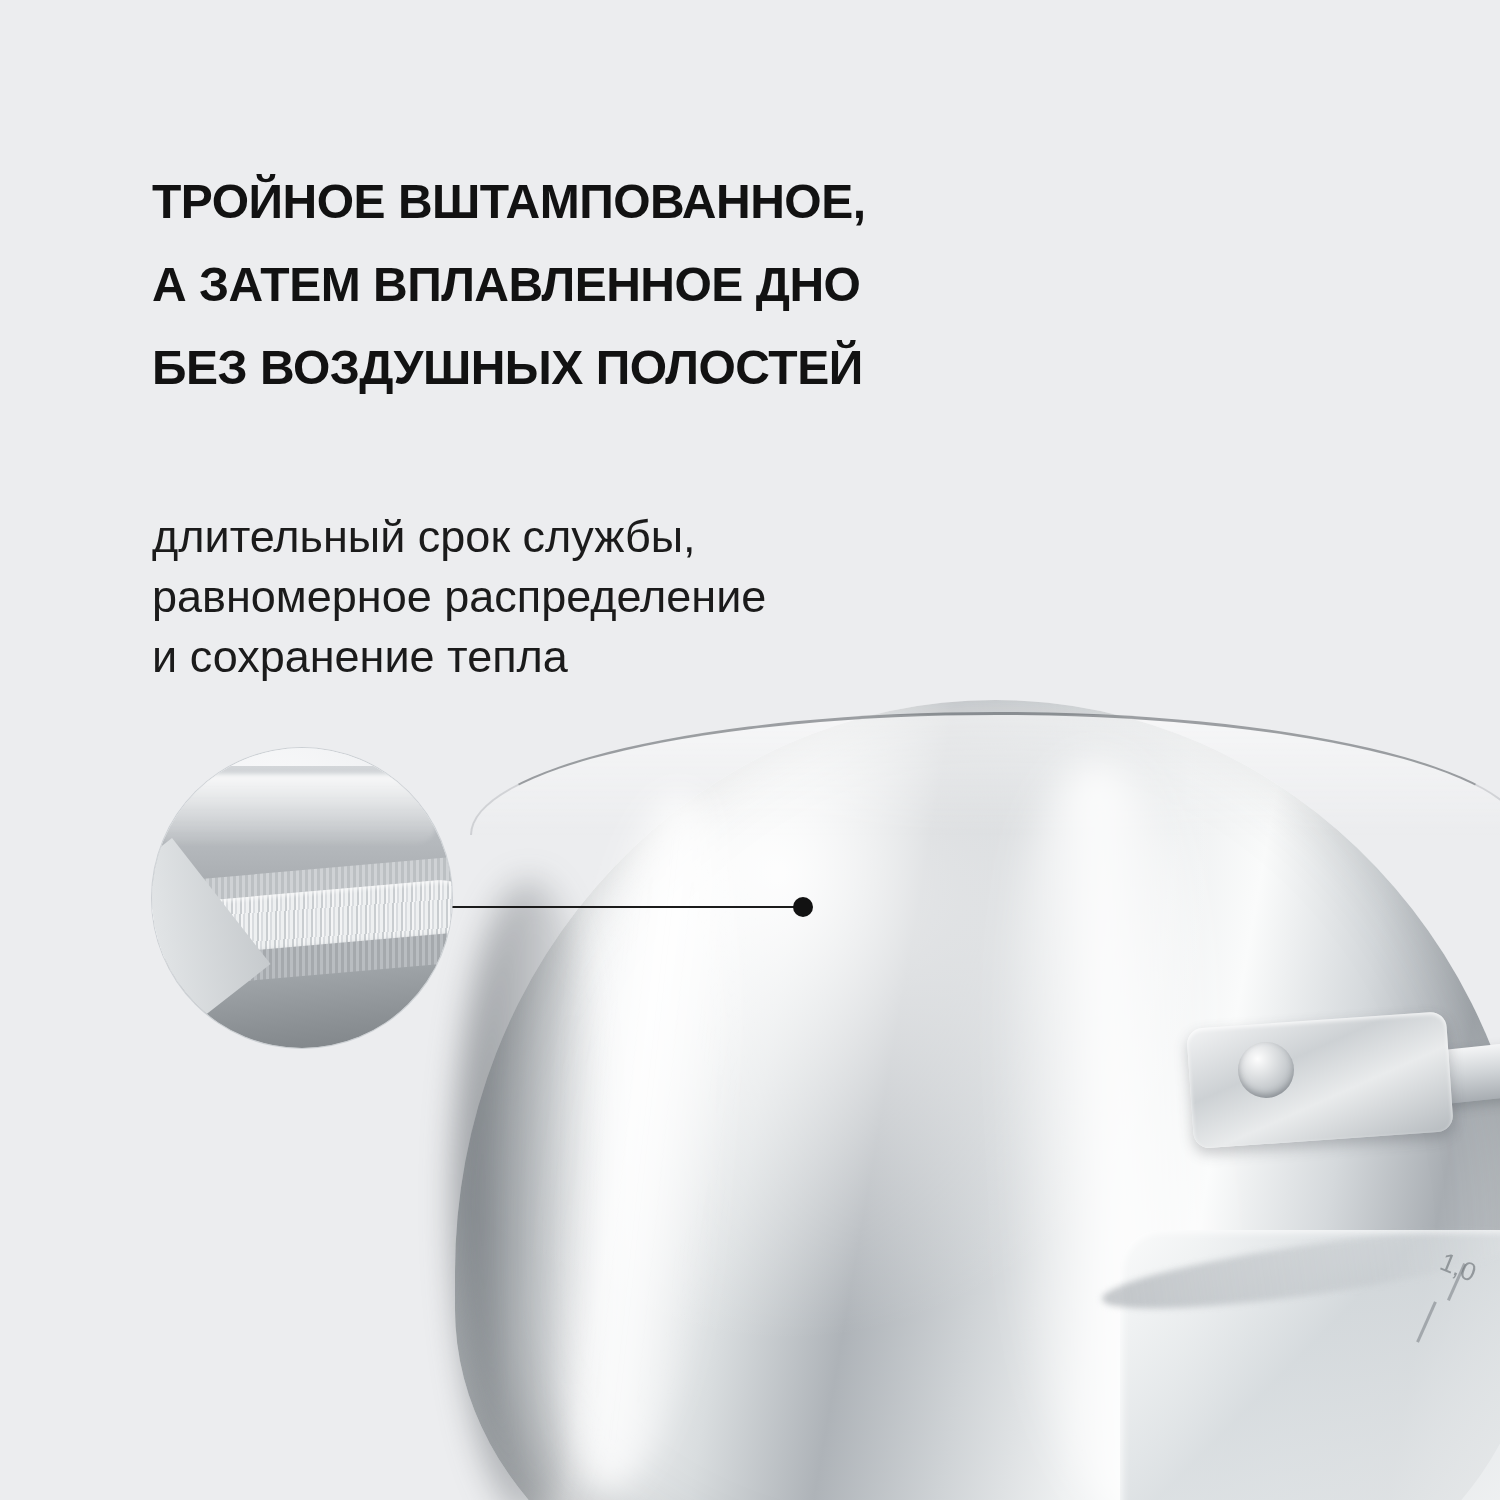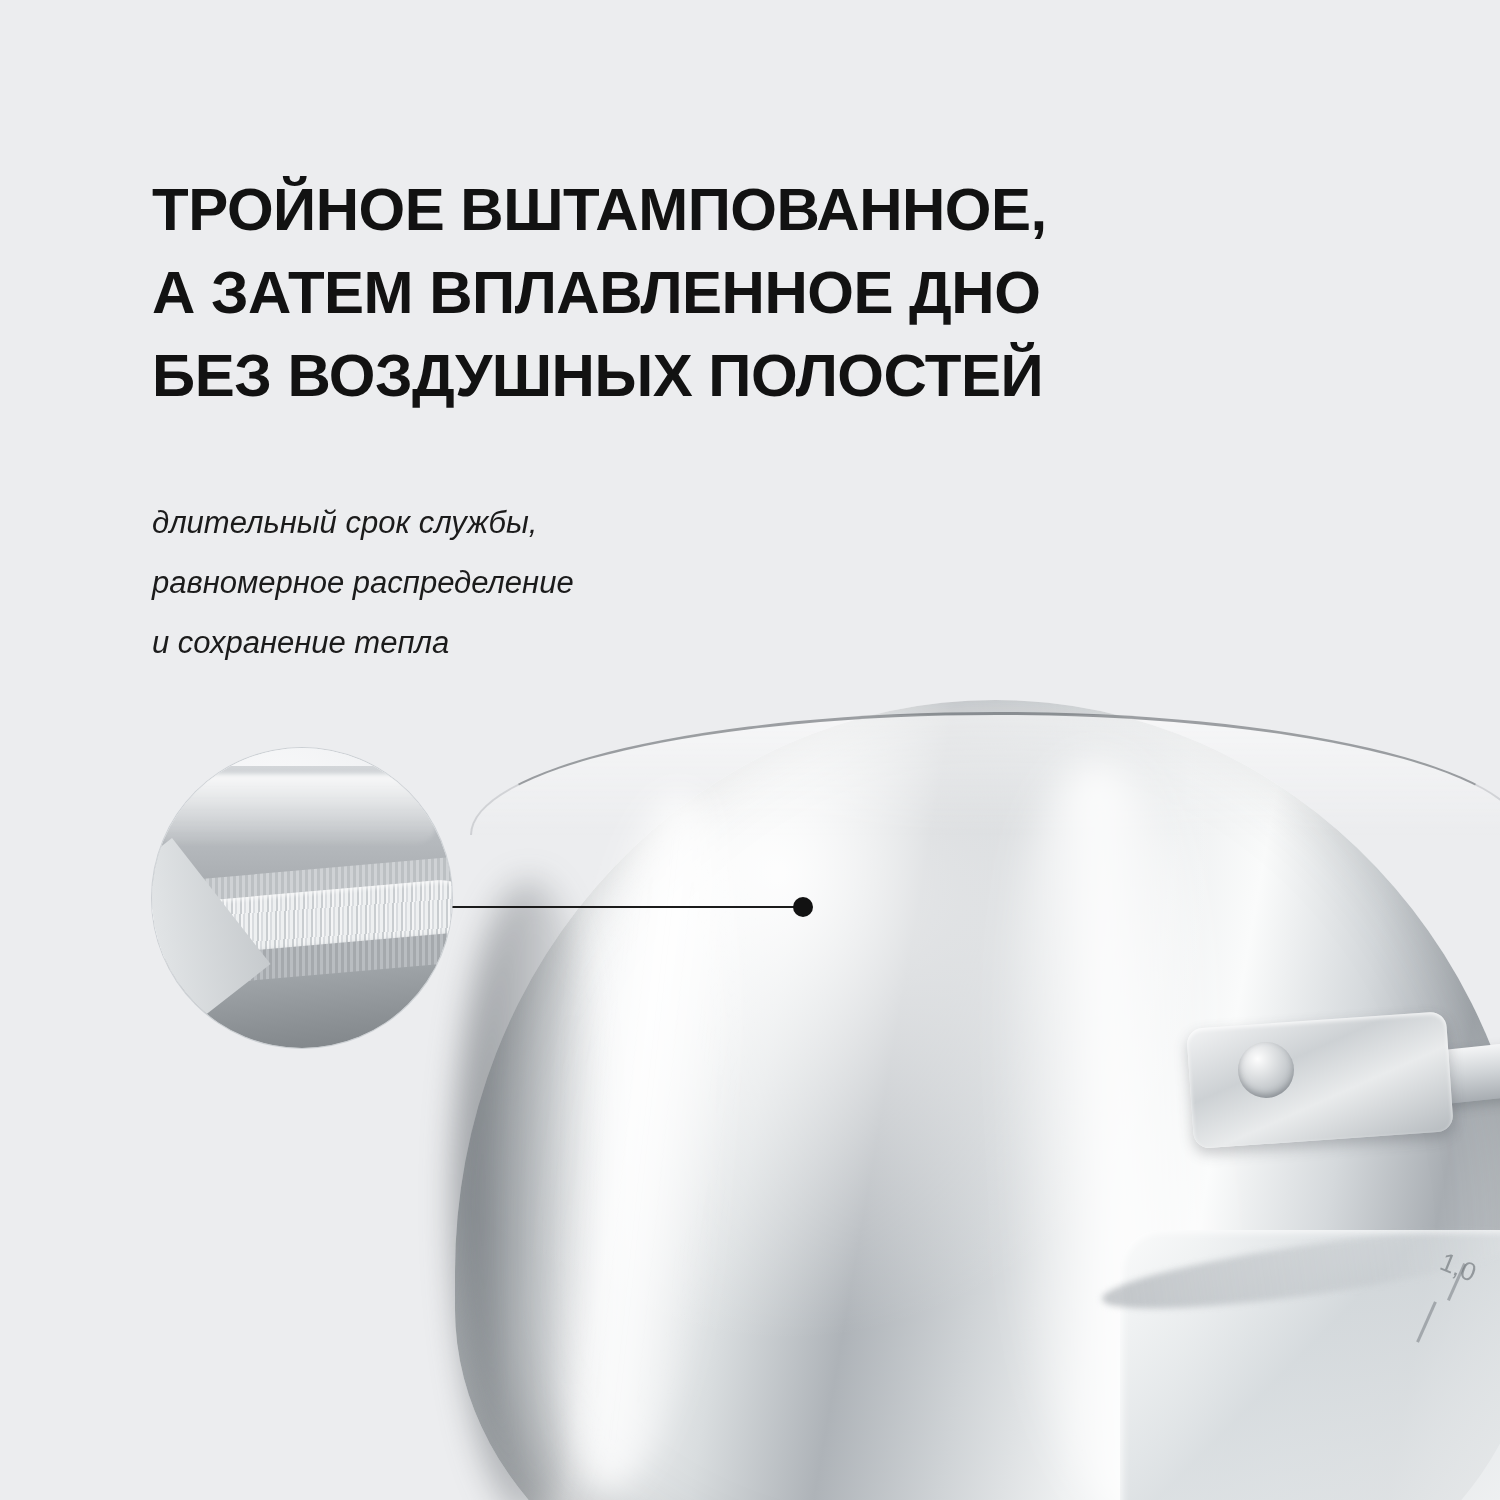--- a/index.html
+++ b/index.html
@@ -22,40 +22,39 @@
     background: #ecedef;
     overflow: hidden;
   }
 
   
   .headline {
     position: absolute;
     left: 152px;
     top: 128px;
     width: 1120px;
-    font-size: 60px;
+    font-size: 48px;
     line-height: 83px;
     font-weight: 700;
     letter-spacing: -0.5px;
     color: #121212;
     text-transform: uppercase;
     white-space: pre-line;
   }
 
   .subtext {
     position: absolute;
     left: 152px;
     top: 462px;
     width: 980px;
-    font-size: 31px;
+    font-size: 45px;
     line-height: 60px;
     font-weight: 400;
     color: #1b1b1b;
     white-space: pre-line;
-    font-style: italic;
   }
 
   
   .photo-layer {
     position: absolute;
     left: 0;
     top: 0;
     width: 1500px;
     height: 1500px;
   }

